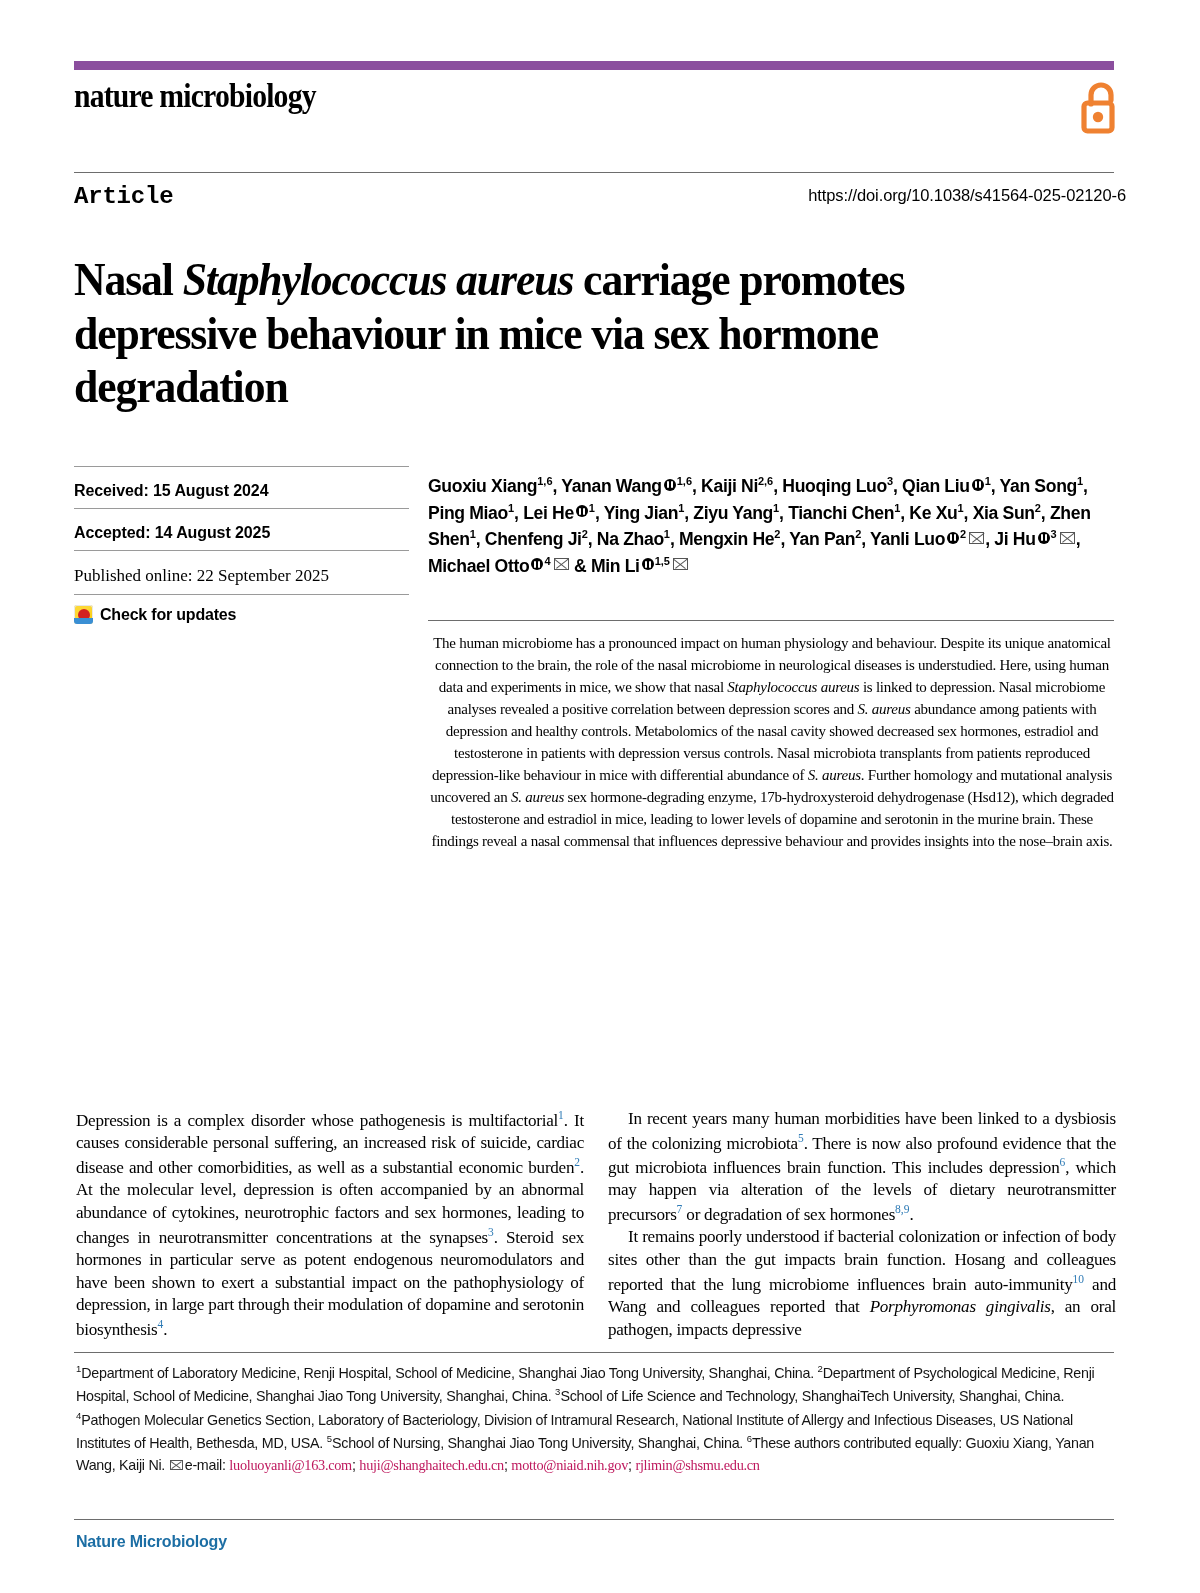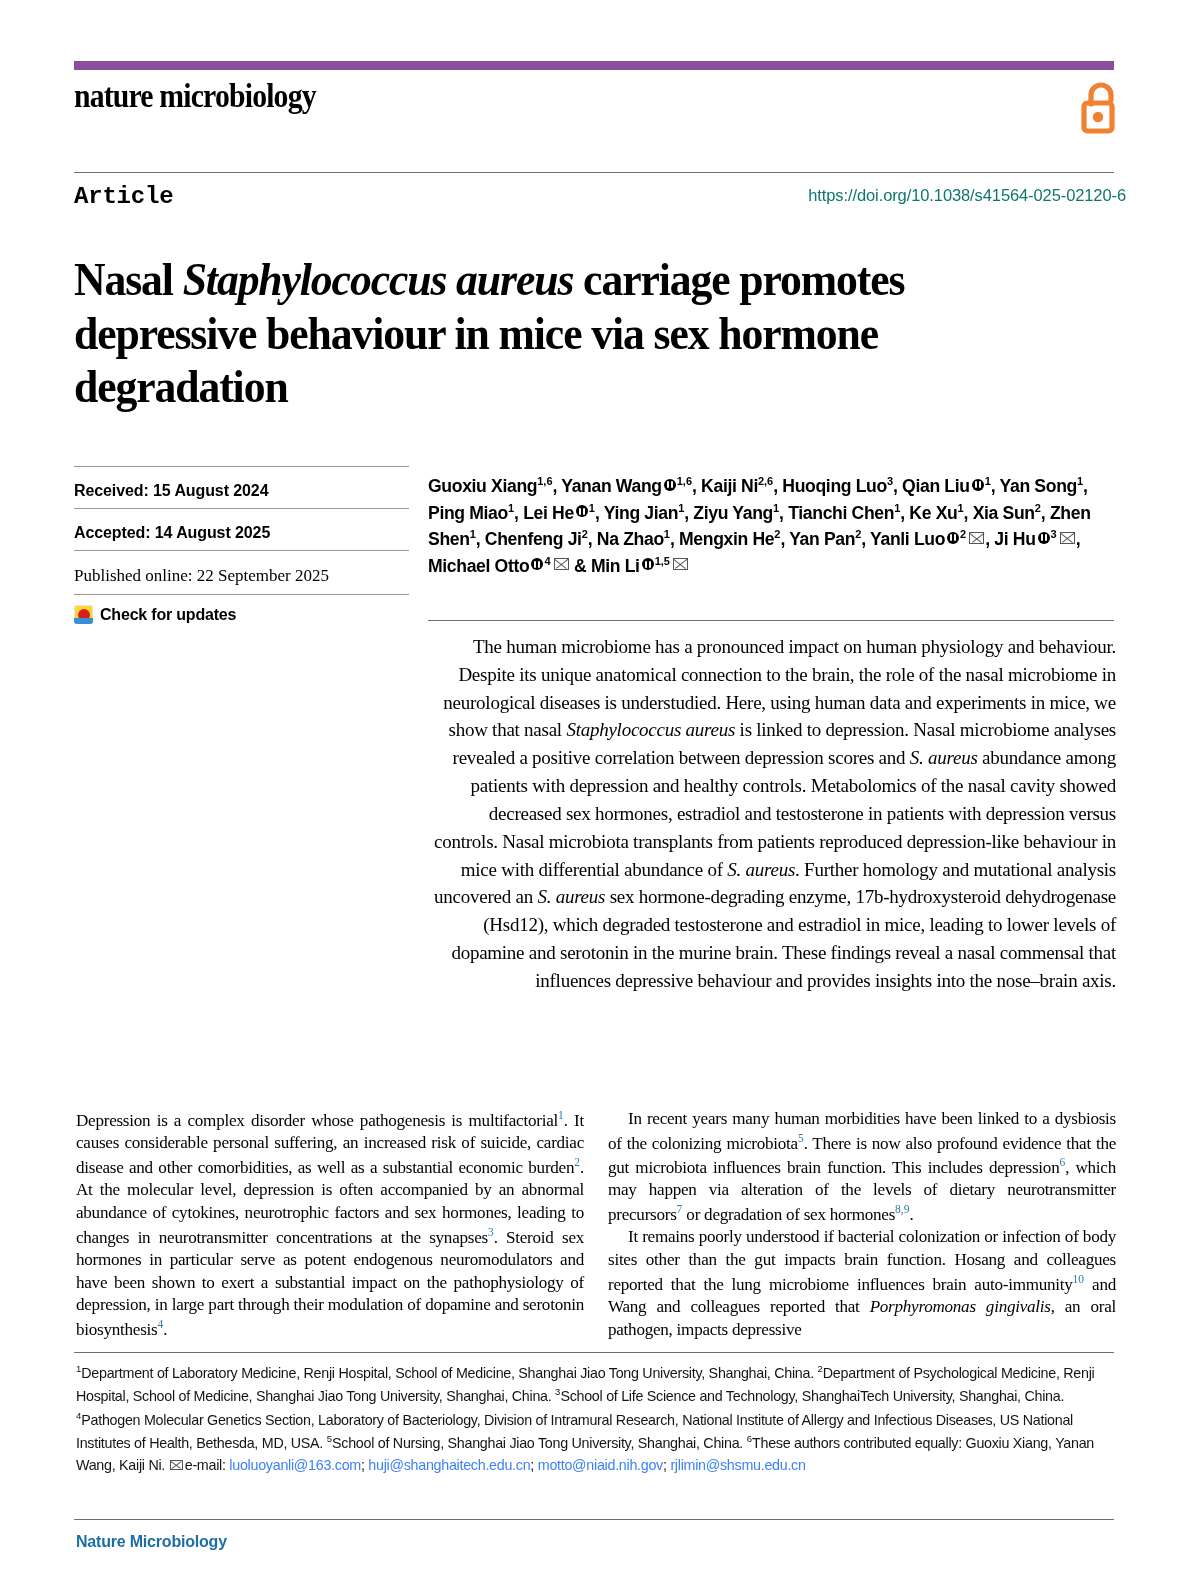--- a/index.html
+++ b/index.html
@@ -59,21 +59,21 @@
     left: 74px; top: 183px;
     font-size: 24px;
     font-weight: bold;
     letter-spacing: -0.2px;
     font-family: Liberation Mono, monospace;
   }
   .doi-link {
     position: absolute;
     right: 74px; top: 186px;
     font-size: 16.5px;
-    color: #0f766e;
+    color: #000000;
     text-decoration: none;
     letter-spacing: -0.1px;
     white-space: nowrap;
   }
 
   
   .title {
     position: absolute;
     left: 74px; top: 222px;
     width: 1040px;
@@ -194,24 +194,24 @@
     position: absolute;
     left: 428px; top: 620px;
     width: 686px; height: 1px;
     background: #6d6d6d;
   }
   .abstract {
     position: absolute;
     left: 428px; top: 633px;
     width: 688px;
     font-family: "Liberation Serif", serif;
-    font-size: 19px;
+    font-size: 15px;
     line-height: 1.465;
     letter-spacing: -0.25px;
-    text-align: right;
+    text-align: center;
   }
   .abstract i { font-style: italic; }
 
   
   .body-col {
     position: absolute;
     top: 1108px;
     width: 508px;
     font-family: "Liberation Serif", serif;
     font-size: 17.1px;
@@ -241,21 +241,21 @@
   .affiliations {
     position: absolute;
     left: 76px; top: 1361px;
     width: 1038px;
     font-size: 14.3px;
     line-height: 1.58;
     letter-spacing: -0.28px;
     color: #141414;
   }
   .affiliations sup { font-size: 9.5px; vertical-align: super; letter-spacing: 0; }
-  .affiliations a { color: #3b82f6; text-decoration: none; }
+  .affiliations a { color: #be185d; text-decoration: none; font-family: Liberation Serif, serif; }
   .env-sm {
     display: inline-block;
     width: 11px; height: 8px;
     border: 1px solid #555;
     position: relative;
     vertical-align: 0px;
     margin: 0 2px 0 1px;
   }
   .env-sm::before, .env-sm::after {
     content: "";

